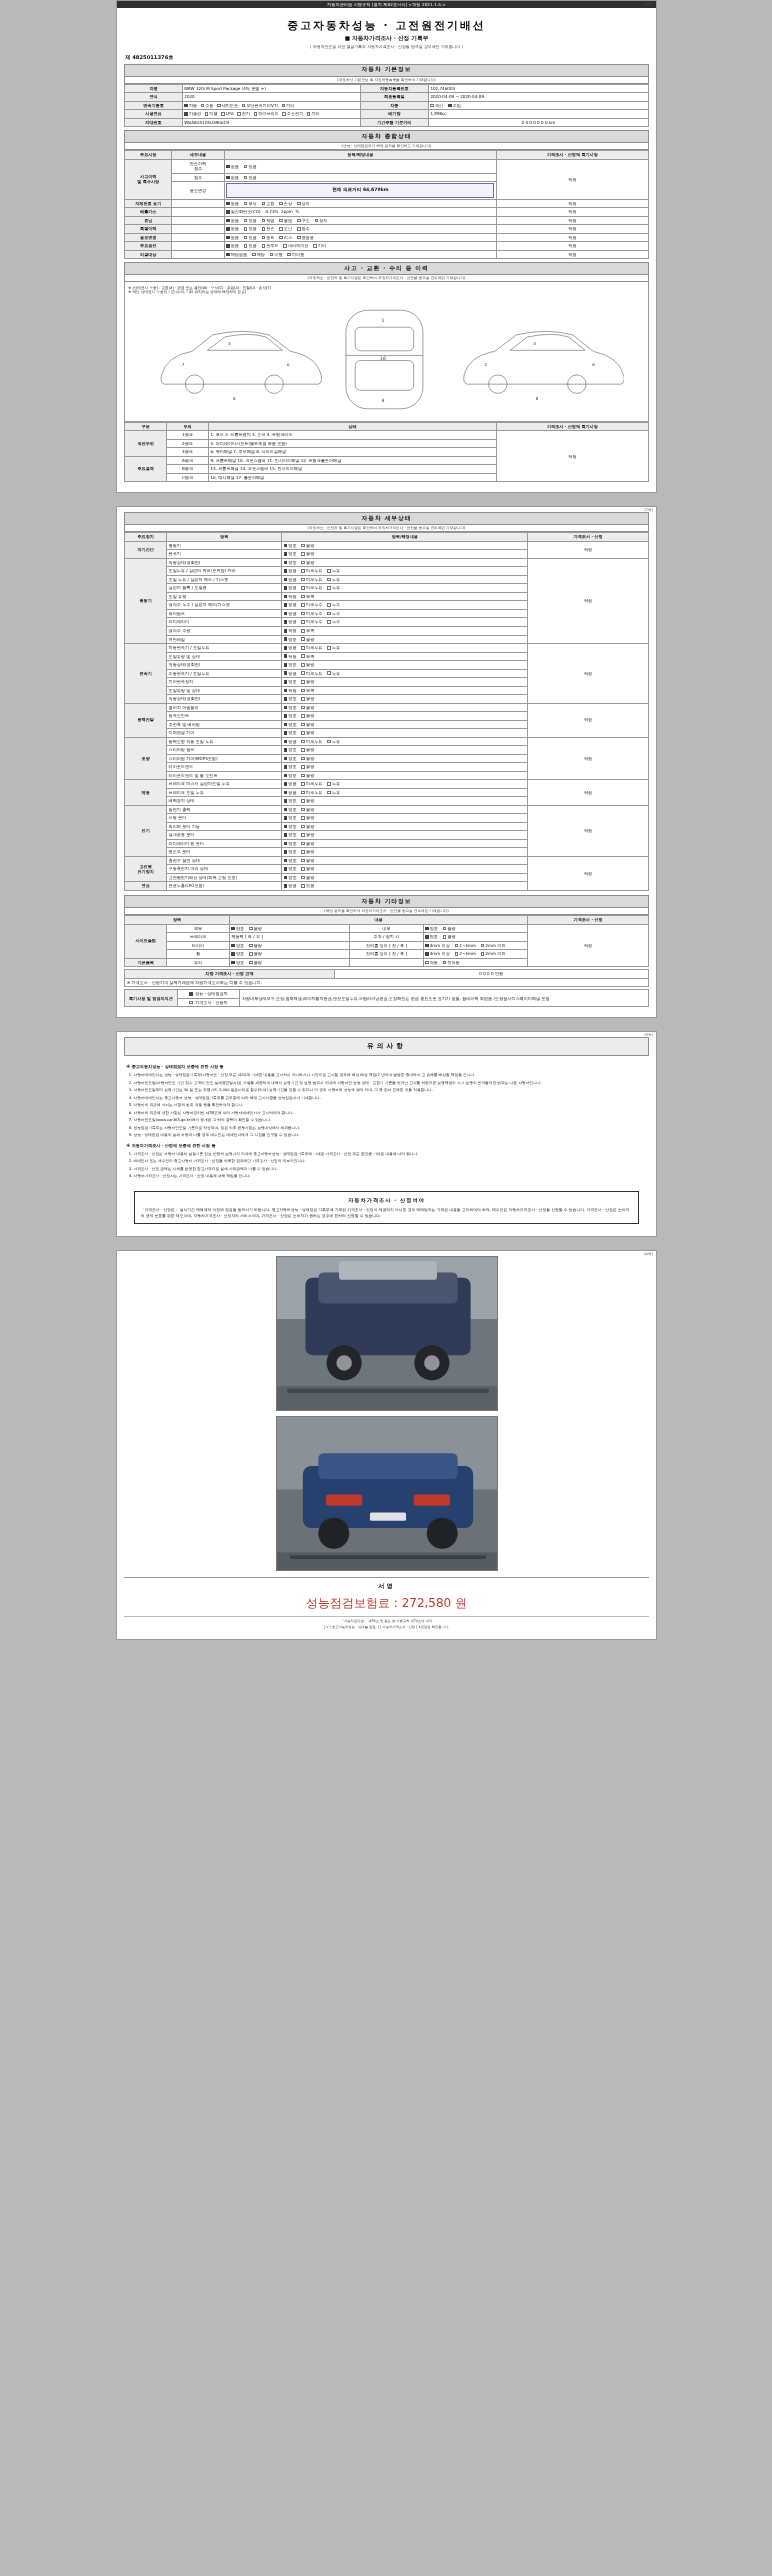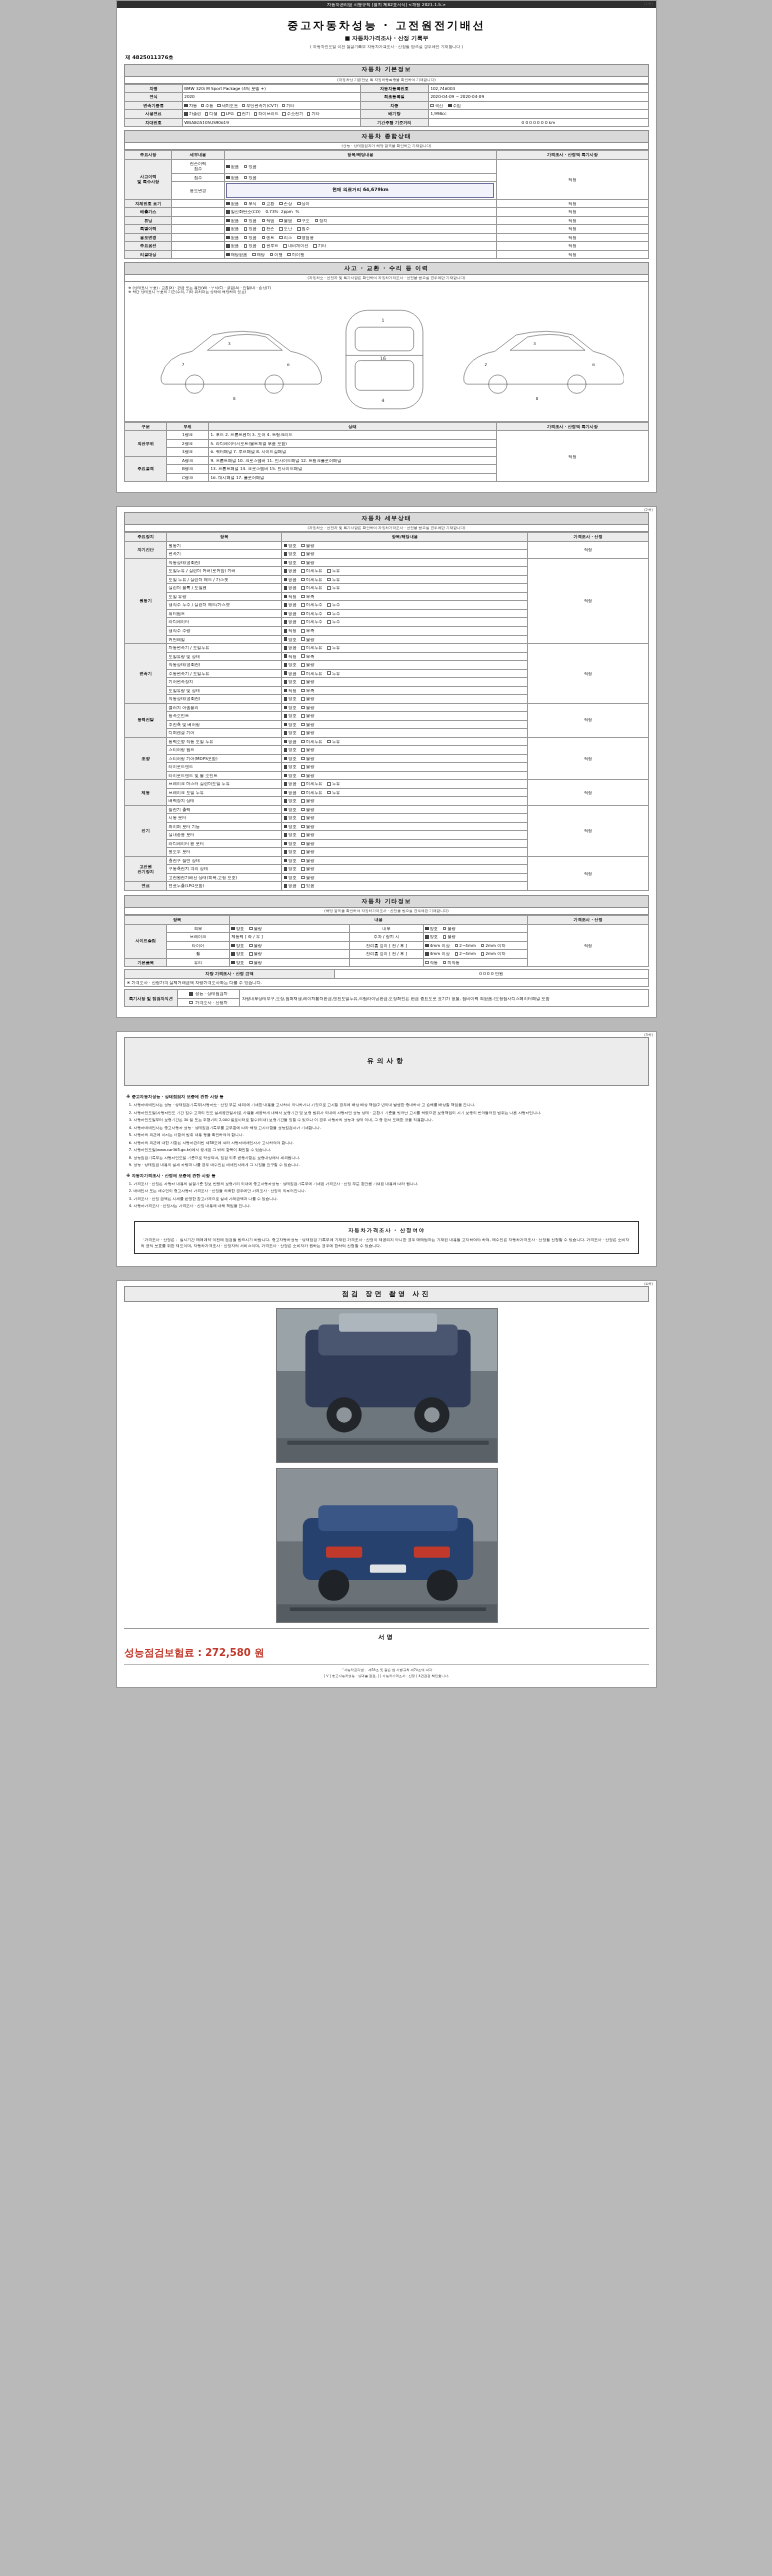--- a/index.html
+++ b/index.html
@@ -111,21 +111,21 @@
     border:0.5px solid #9a9a9a;
     border-top:none;
     background:#fff;
     padding:3.1px;
   }
   .warn-title {
     text-align:center;
     font-weight:bold;
     font-size:6.7px;
     letter-spacing:3.1px;
-    padding:19px 0;
+    padding:4px 0;
     border:0.5px solid #8e8e8e;
     background:#ececec;
   }
   .warn-body { font-size:3.7px; line-height:1.62; padding:4.1px 2.1px; }
   .warn-head { font-weight:bold; margin:4.1px 0 2.1px 0; font-size:4.1px; }
   .ol { padding-left:7.2px; margin:0; }
   .ol li { margin-bottom:1.5px; }
   .decl-box {
     border:1px solid #333;
     padding:4.1px 5.2px;
@@ -140,21 +140,21 @@
   }
   .photo {
     width:222px; height:155px; margin:0 auto 5.2px auto;
     border:0.5px solid #777;
     position:relative; overflow:hidden;
   }
   .sign-row {
     text-align:center; font-weight:bold; font-size:6.2px; letter-spacing:2.1px;
     border-top:0.5px solid #9a9a9a; padding:4.1px 0 2.1px 0; margin-top:3.1px;
   }
-  .price-row { font-size:10px; font-weight:bold; color:#c0392b; padding:2.1px 0 4.1px 0; }
+  .price-row { text-align:center; font-size:12px; font-weight:normal; color:#c0392b; padding:2.1px 0 4.1px 0; }
   .foot { text-align:center; font-size:3.3px; color:#333; border-top:0.5px solid #bbb; padding-top:2.1px; }
   .diagram-wrap { display:flex; justify-content:center; gap:5.2px; align-items:center; padding:3.1px 0 1px 0;}
   svg text { font-family:"DejaVu Sans", sans-serif; }
 </style>
 </head>
 <body>
 
 <div class="page">
   <div class="topbar">자동차관리법 시행규칙 [별지 제82호서식] &lt;개정 2021.1.5.&gt;</div>
   <div class="corner">(1쪽)</div>
@@ -942,21 +942,20 @@
     <div class="decl-box">
       <div class="decl-title">자동차가격조사 · 산정여야</div>
       <div>「가격조사 · 산정은」 실시기간 매매계약 이전에 점검을 받으시기 바랍니다. 중고자동차성능 · 상태점검 기록부에 기재된 가격조사 · 산정이 제공되지 아니한 경우 매매업자는 기재된 내용을 고지하여야 하며, 매수인은 자동차가격조사 · 산정을 신청할 수 있습니다. 가격조사 · 산정은 소비자의 권익 보호를 위한 제도이며, 자동차가격조사 · 산정자의 서비스이며, 가격조사 · 산정은 소비자가 원하는 경우에 한하여 신청할 수 있습니다.</div>
     </div>
   </div>
 </div>
 
 <div class="page">
   <div class="corner">(4쪽)</div>
   <div class="page-inner">
-    <div class="photo-title">점검 장면 촬영 사진</div>
 
     <div class="photo">
       <svg width="222" height="155" viewBox="0 0 430 300">
         <rect width="430" height="300" fill="#7e8890"></rect>
         <rect y="0" width="430" height="120" fill="#9aa3a8"></rect>
         <rect y="120" width="430" height="180" fill="#6d767d"></rect>
         <rect x="55" y="40" width="320" height="150" rx="14" fill="#2f3b57"></rect>
         <rect x="80" y="30" width="270" height="60" rx="10" fill="#4a5570"></rect>
         <rect x="120" y="8" width="190" height="36" rx="6" fill="#aeb6bd"></rect>
         <ellipse cx="130" cy="205" rx="34" ry="34" fill="#22262b"></ellipse>

